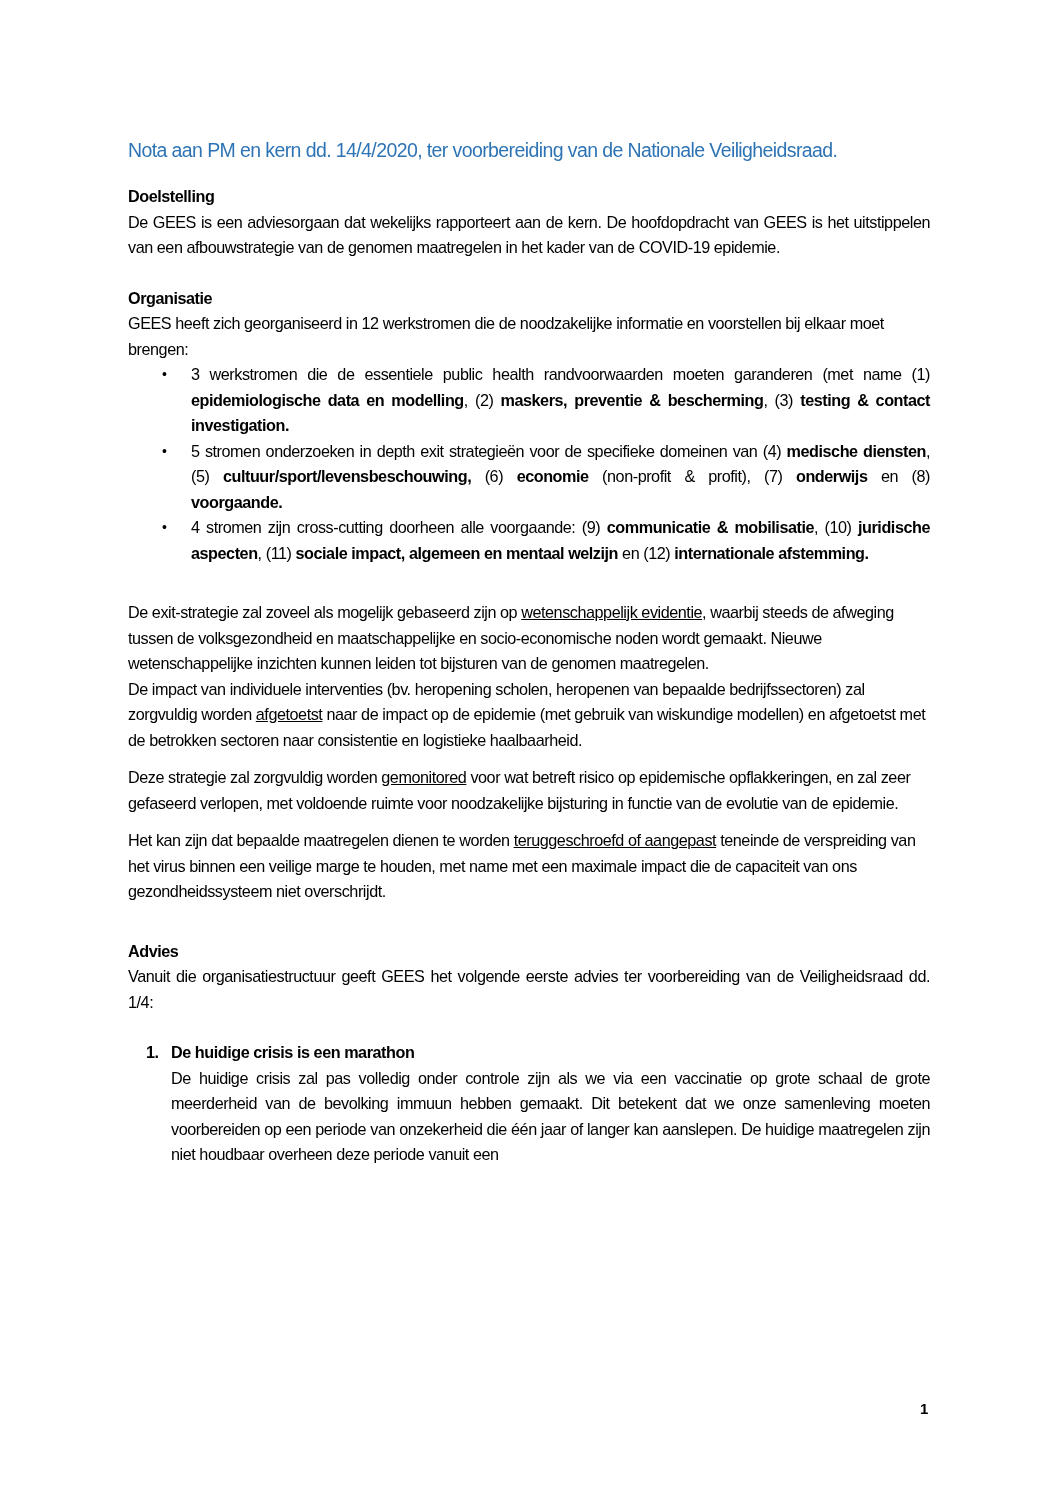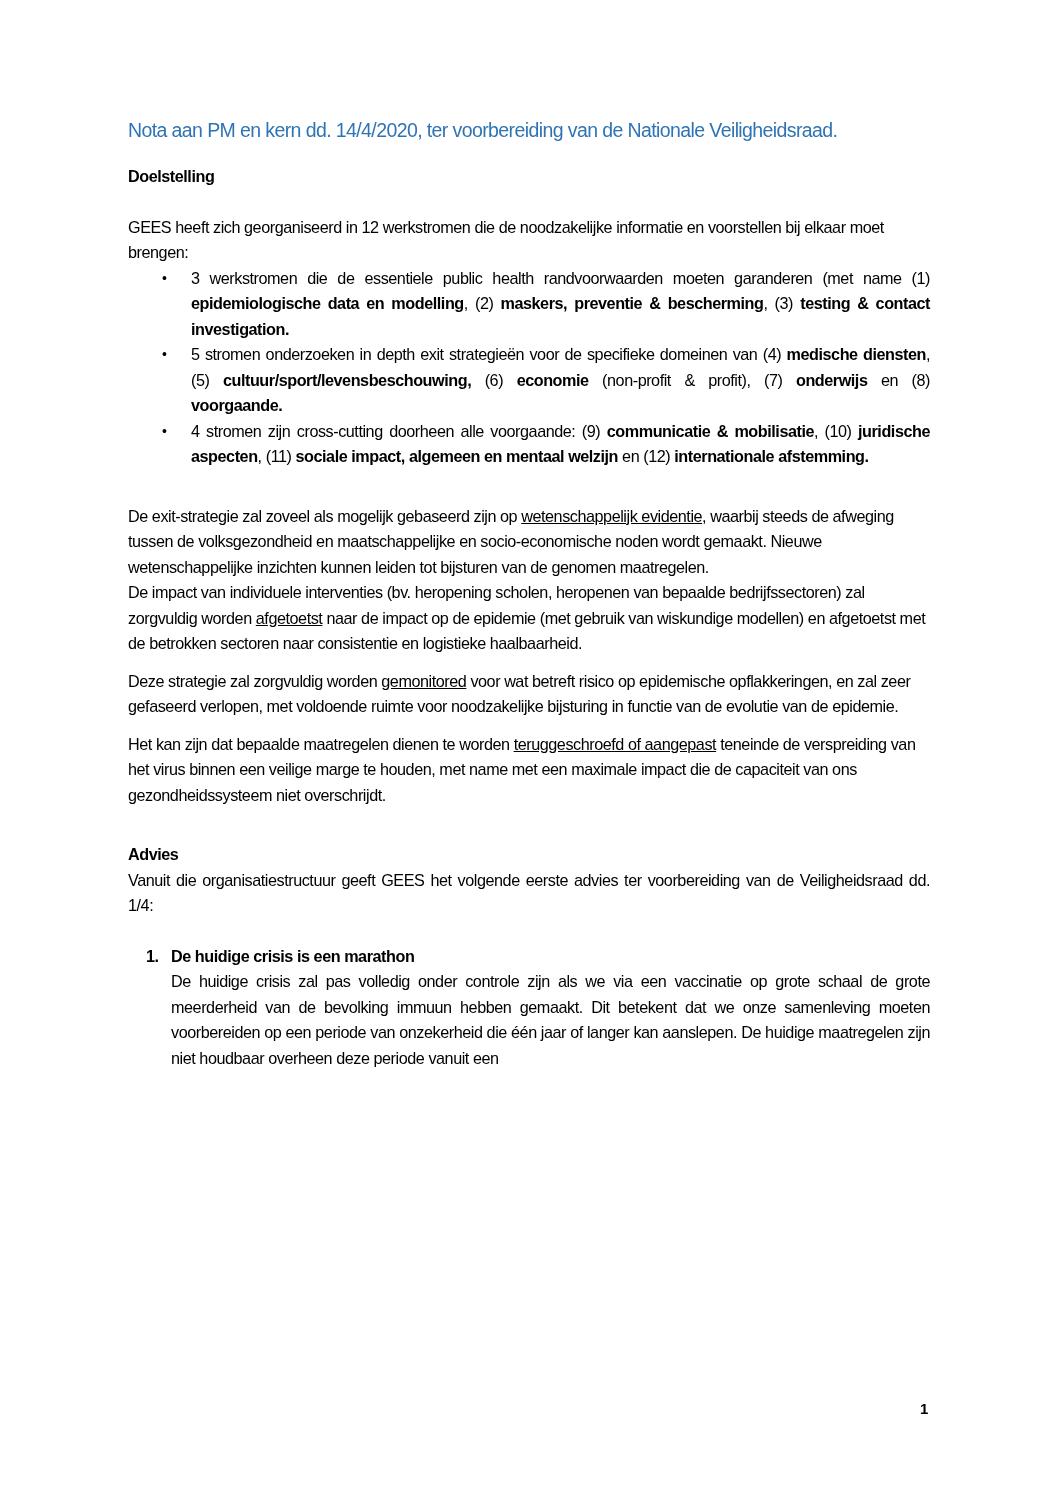--- a/index.html
+++ b/index.html
@@ -1,19 +1,19 @@
 <!DOCTYPE html>
 <html><head>
   <meta charset="utf-8">
   <style>
     html, body { margin: 0; padding: 0; background: #ffffff; }
     body { width: 1058px; height: 1497px; position: relative; overflow: hidden;
            font-family: "Liberation Sans", sans-serif; color: #000; }
     .page { position: absolute; left: 0; top: 0; width: 1058px; height: 1497px; background: #fff; }
-    .content { position: absolute; left: 128px; top: 116px; width: 802px; font-size: 16.2px; line-height: 25.5px; letter-spacing: -0.45px; }
+    .content { position: absolute; left: 128px; top: 136px; width: 802px; font-size: 16.2px; line-height: 25.5px; letter-spacing: -0.45px; }
     .title { color: #2e74b5; font-size: 19.5px; line-height: 28px; margin: 0 0 20px 0; letter-spacing: -0.6px; font-weight: normal; }
     .heading { font-weight: bold; margin: 0; }
     p { margin: 0; }
     .justify { text-align: justify; }
     .gap-section { height: 25px; }
     .gap-para { height: 12px; }
     .gap-big { height: 34px; }
     ul.bullets { margin: 0; padding: 0 0 0 63px; list-style: none; }
     ul.bullets li { position: relative; text-align: justify; }
     ul.bullets li .bullet { position: absolute; left: -29px; top: 0; font-size: 14px; }
@@ -27,25 +27,27 @@
 </head>
 <body>
 
 <div class="page">
   <div class="content">
 
     <h1 class="title">Nota aan PM en kern dd. 14/4/2020, ter voorbereiding van de Nationale Veiligheidsraad.</h1>
 
     <section>
       <p class="heading">Doelstelling</p>
+      <p class="justify">De GEES is een adviesorgaan dat wekelijks rapporteert aan de kern. De hoofdopdracht van GEES is het uitstippelen van een afbouwstrategie van de genomen maatregelen in het kader van de COVID-19 epidemie.</p>
     </section>
 
     <div class="gap-section"></div>
 
     <section>
+      <p class="heading">Organisatie</p>
       <p>GEES heeft zich georganiseerd in 12 werkstromen die de noodzakelijke informatie en voorstellen bij elkaar moet brengen:</p>
       <ul class="bullets">
         <li>
           <span class="bullet">•</span>
           <span>3 werkstromen die de essentiele public health randvoorwaarden moeten garanderen (met name (1) </span><b>epidemiologische data en modelling</b><span>, (2) </span><b>maskers, preventie &amp; bescherming</b><span>, (3) </span><b>testing &amp; contact investigation.</b>
         </li>
         <li>
           <span class="bullet">•</span>
           <span>5 stromen onderzoeken in depth exit strategieën voor de specifieke domeinen van (4) </span><b>medische diensten</b><span>, (5) </span><b>cultuur/sport/levensbeschouwing,</b><span> (6) </span><b>economie</b><span> (non-profit &amp; profit), (7) </span><b>onderwijs</b><span> en (8) </span><b>voorgaande.</b>
         </li>

